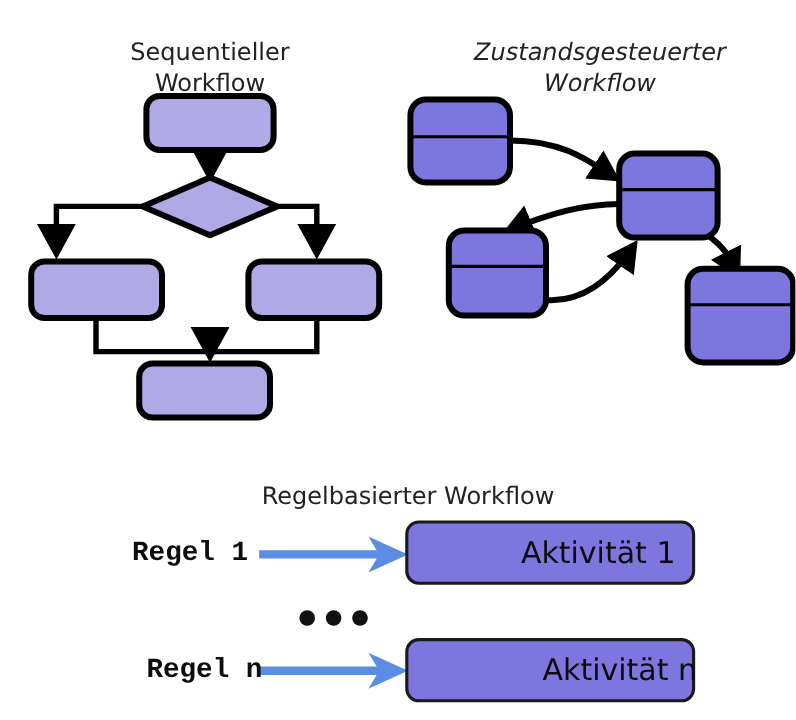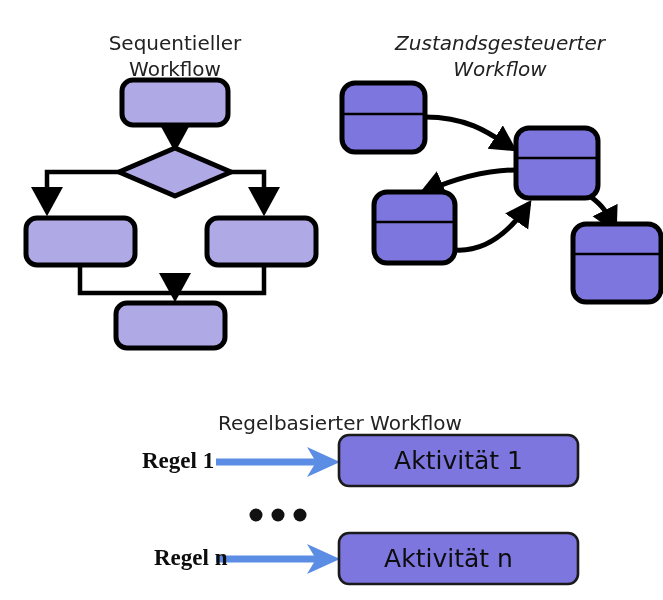--- a/index.html
+++ b/index.html
@@ -39,40 +39,40 @@
     width: 290px;
   }
   #title-state {
     left: 345px;
     top: 6px;
     width: 310px;
     font-style: italic;
   }
   #title-rule {
     left: 130px;
-    top: 386px;
+    top: 376px;
     width: 420px;
     text-align: center;
   }
   .rule-label {
     position: absolute;
     font-size: 23px;
     font-weight: bold;
     color: #0d0d0d;
-    font-family: Liberation Serif, serif;
+    font-family: Liberation Mono, monospace;
     white-space: nowrap;
-    margin-left: 32px;
   }
   .activity-label {
     position: absolute;
     font-size: 25px;
     color: #0d0d0d;
     text-align: center;
     font-family: "DejaVu Sans", "Liberation Sans", sans-serif;
     white-space: nowrap;
+    padding-left: 40px;
   }
   svg { display: block; }
 </style>
 </head>
 <body>
 
 <div class="panel-title" id="title-sequential">Sequentieller
 Workflow</div>
 
 <div class="panel-title" id="title-state">Zustandsgesteuerter
@@ -170,13 +170,13 @@
     <rect x="339" y="533" width="239" height="51" rx="10" ry="10" fill="#7E76DF" stroke="#1a1a1a" stroke-width="2.6"></rect>
   </g>
 </svg>
 
 <div class="rule-label" style="left:110px; top:448px;">Regel 1</div>
 
 <div class="rule-label" style="left:122px; top:545px;">Regel n</div>
 
 <div class="activity-label" style="left:339px; top:446px; width:239px;">Aktivität 1</div>
 
-<div class="activity-label" style="left:329px; top:544px; width:239px;">Aktivität n</div>
+<div class="activity-label" style="left:357px; top:544px; width:239px;">Aktivität n</div>
 
 </body></html>

